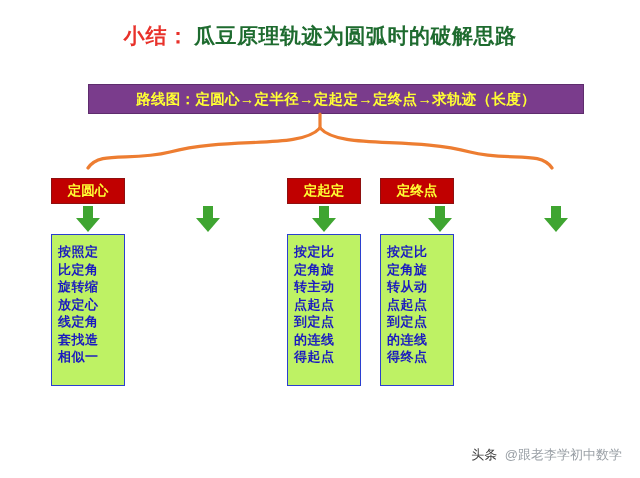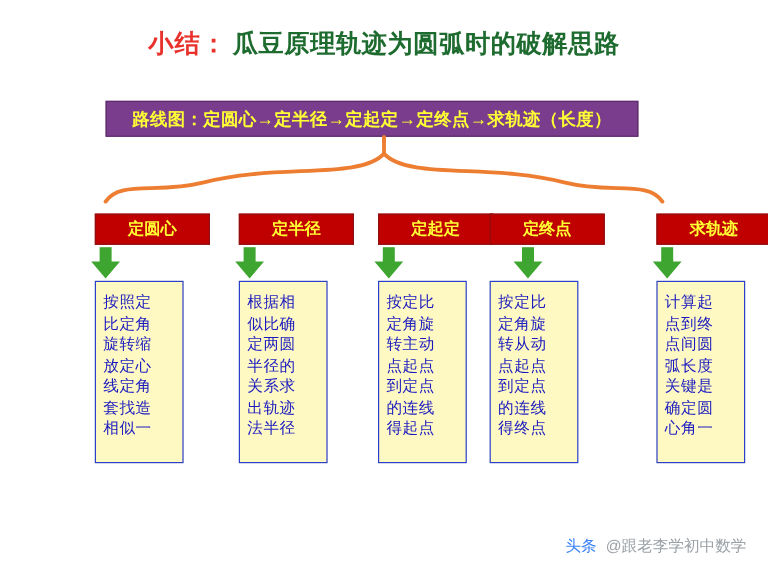--- a/index.html
+++ b/index.html
@@ -40,21 +40,21 @@
     font-weight: bold;
     letter-spacing: 0.5px;
     text-align: center;
   }
 
   
   .route-bar {
     position: absolute;
     left: 88px;
     top: 84px;
-    width: 444px;
+    width: 496px;
     height: 30px;
     background: #7A3C8C;
     border: 1px solid #5E2C6D;
     display: flex;
     align-items: center;
     justify-content: center;
     color: #FFFF33;
     font-size: 14.5px;
     font-weight: bold;
     white-space: nowrap;
@@ -68,65 +68,64 @@
     top: 0;
     width: 640px;
     height: 478px;
     pointer-events: none;
   }
 
   
   .column {
     position: absolute;
     top: 178px;
-    width: 96px;
-    margin-left: 28px;
+    width: 74px;
   }
   .col-head {
     height: 26px;
     background: #C00000;
     border: 1px solid #8E1010;
     color: #FFFF33;
     font-size: 13.5px;
     font-weight: bold;
     display: flex;
     align-items: center;
     justify-content: center;
     white-space: nowrap;
   }
   .col-body {
     position: absolute;
     top: 56px;
     left: 0;
     width: 74px;
     min-height: 152px;
-    background: #fef9c3;
+    background: #bef264;
     border: 1px solid #2B3FCF;
     padding: 8px 6px 8px 6px;
     color: #1A1AC0;
     font-size: 13px;
     line-height: 17.5px;
-    font-weight: normal;
+    font-weight: bold;
     text-align: left;
     letter-spacing: 0.5px;
   }
   .col-body span { display: block; }
 
   
   .watermark {
     position: absolute;
     right: 18px;
     bottom: 14px;
     color: #9AA0A6;
     font-size: 13px;
     white-space: nowrap;
   }
   .wm-logo {
     display: inline-block;
-    color: #3b82f6;
+    color: #404040;
     font-size: 13px;
     margin-right: 4px;
     font-family: Liberation Mono, monospace;
   }
 </style>
 </head>
 <body>
 
 <div id="stage">
 
@@ -183,34 +182,20 @@
       <span>按照定</span>
       <span>比定角</span>
       <span>旋转缩</span>
       <span>放定心</span>
       <span>线定角</span>
       <span>套找造</span>
       <span>相似一</span>
     </div>
   </div>
 
-  <div class="column" style="left:171px;">
-    <div class="col-head">
-      <span>定半径</span>
-    </div>
-    <div class="col-body">
-      <span>根据相</span>
-      <span>似比确</span>
-      <span>定两圆</span>
-      <span>半径的</span>
-      <span>关系求</span>
-      <span>出轨迹</span>
-      <span>法半径</span>
-    </div>
-  </div>
 
   <div class="column" style="left:287px;border-radius:11px;">
     <div class="col-head">
       <span>定起定</span>
     </div>
     <div class="col-body">
       <span>按定比</span>
       <span>定角旋</span>
       <span>转主动</span>
       <span>点起点</span>
@@ -228,33 +213,19 @@
       <span>按定比</span>
       <span>定角旋</span>
       <span>转从动</span>
       <span>点起点</span>
       <span>到定点</span>
       <span>的连线</span>
       <span>得终点</span>
     </div>
   </div>
 
-  <div class="column" style="left:519px;">
-    <div class="col-head">
-      <span>求轨迹</span>
-    </div>
-    <div class="col-body">
-      <span>计算起</span>
-      <span>点到终</span>
-      <span>点间圆</span>
-      <span>弧长度</span>
-      <span>关键是</span>
-      <span>确定圆</span>
-      <span>心角一</span>
-    </div>
-  </div>
 
   <div class="watermark">
     <span class="wm-logo">头条</span>
     <span>@跟老李学初中数学</span>
   </div>
 
 </div>
 
 </body></html>

